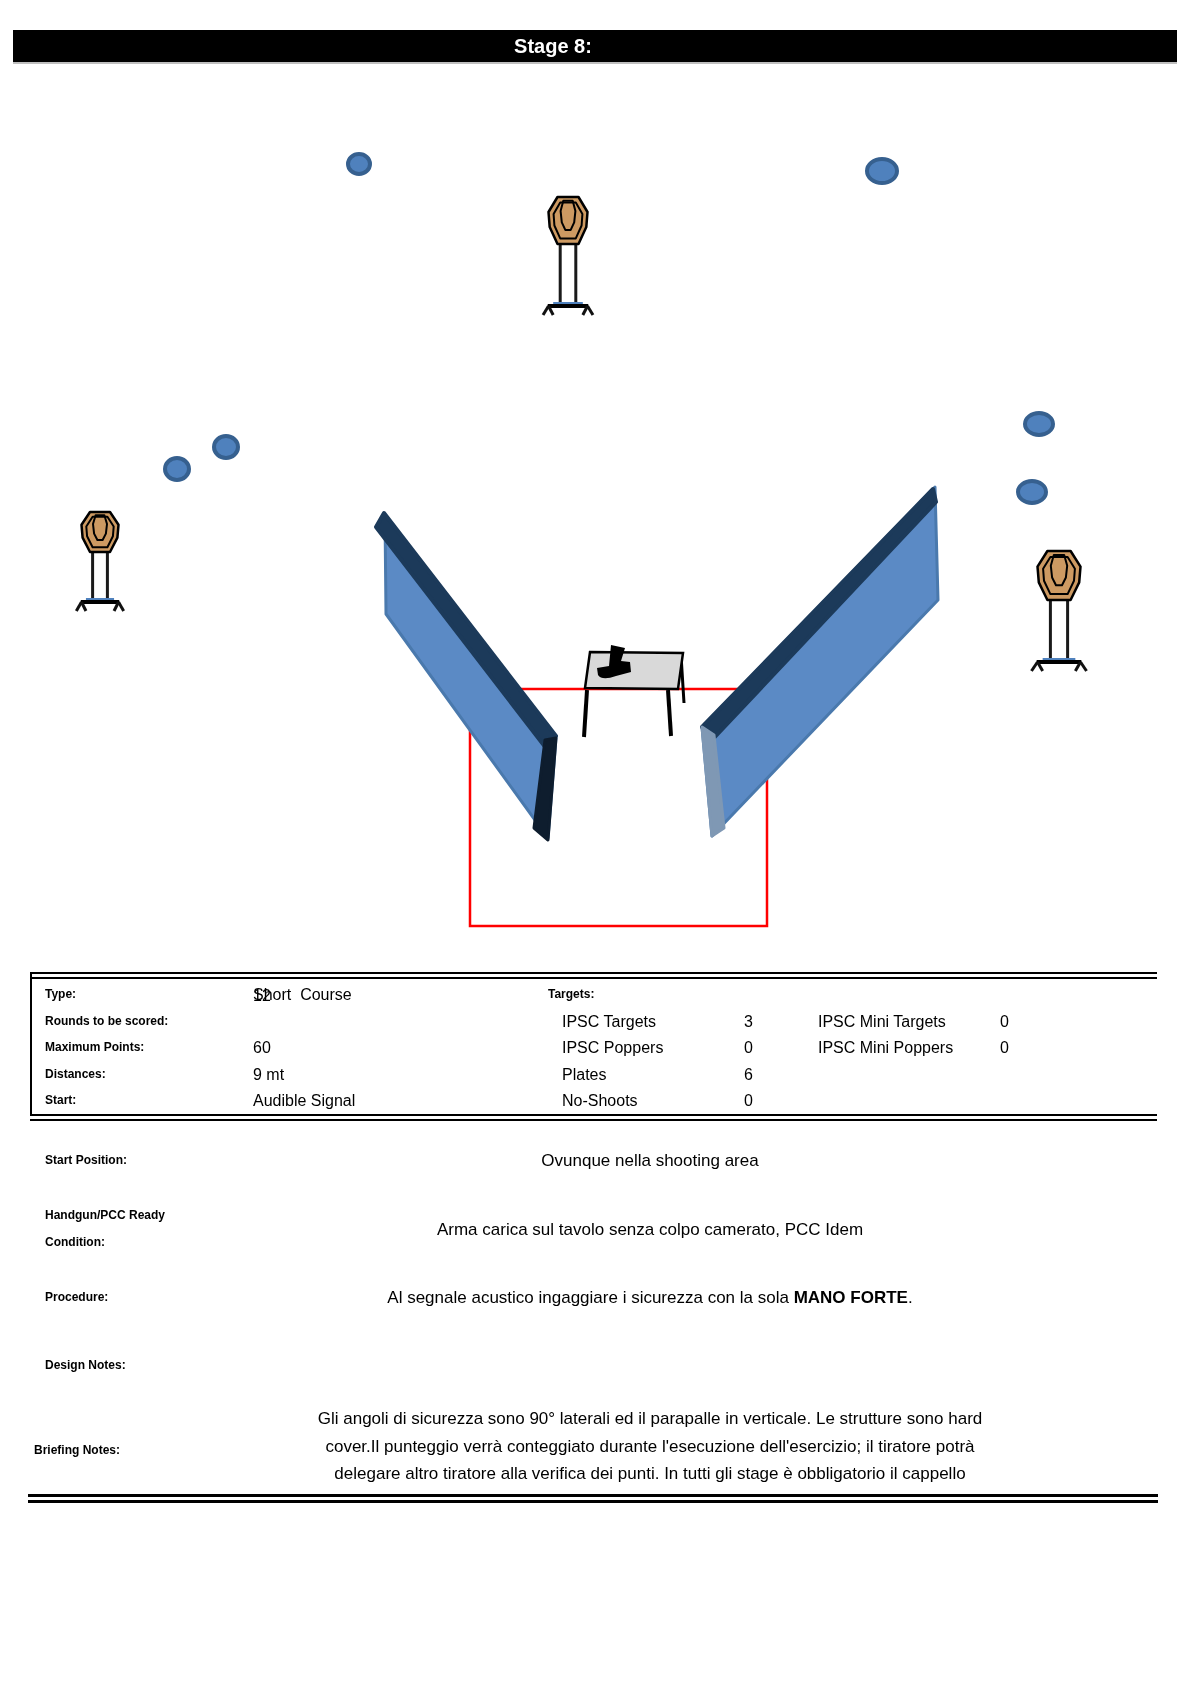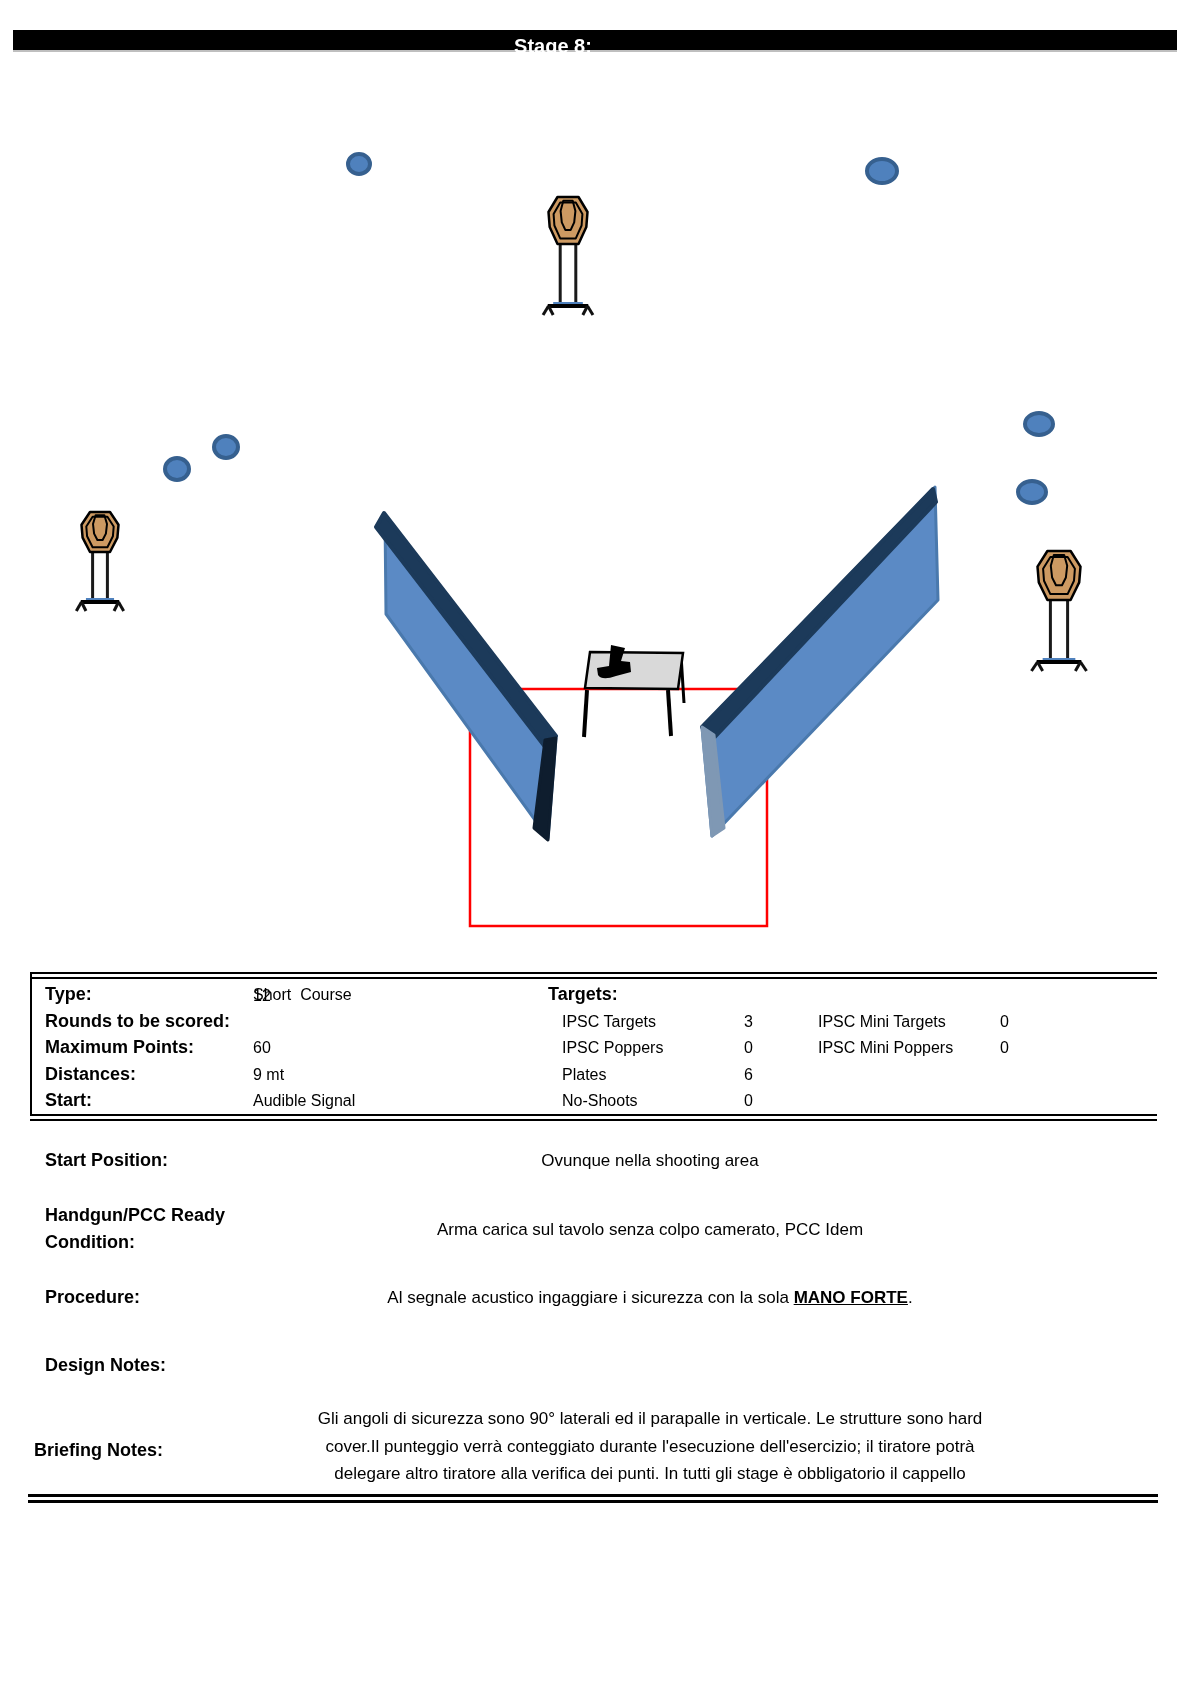--- a/index.html
+++ b/index.html
@@ -1,27 +1,27 @@
 <!DOCTYPE html>
 <html><head>
 <meta charset="utf-8">
 <style>
   html,body{margin:0;padding:0;background:#ffffff;}
   body{width:1191px;height:1684px;position:relative;font-family:"Liberation Sans",sans-serif;color:#000;overflow:hidden;}
   .abs{position:absolute;}
-  .titlebar{position:absolute;left:13px;top:30px;width:1164px;height:20px;background:#000;box-shadow:0 2px 0 rgba(0,0,0,.25);}
+  .titlebar{position:absolute;left:13px;top:30px;width:1164px;height:32px;background:#000;box-shadow:0 2px 0 rgba(0,0,0,.25);}
   .titlebar span{position:absolute;left:0;top:5px;width:100%;text-align:center;transform:translateX(-42px);
     color:#fff;font-weight:bold;font-size:20px;}
-  .lbl{position:absolute;font-size:18px;font-weight:bold;white-space:pre;line-height:21px;}
+  .lbl{position:absolute;font-size:12px;font-weight:bold;white-space:pre;line-height:21px;}
   .val{position:absolute;font-size:16px;white-space:pre;line-height:21px;}
   .cval{position:absolute;left:240px;width:820px;text-align:center;font-size:17px;line-height:21px;}
   .dline{position:absolute;left:30px;width:1127px;height:3px;border-top:2px solid #000;border-bottom:2px solid #000;}
   .dline-thick{position:absolute;left:28px;width:1130px;height:3px;border-top:3px solid #000;border-bottom:3px solid #000;}
   .vborder{position:absolute;left:30px;top:974px;height:142px;width:0;border-left:2px solid #000;}
-  .emph{font-weight:bold;text-decoration:underline;margin-top:20px;}
+  .emph{font-weight:bold;margin-top:20px;}
 </style>
 </head>
 <body>
 
 <div class="titlebar">
   <span>Stage 8:</span>
 </div>
 
 <svg class="abs" style="left:0;top:0" width="1191" height="960" viewBox="0 0 1191 960">
 

